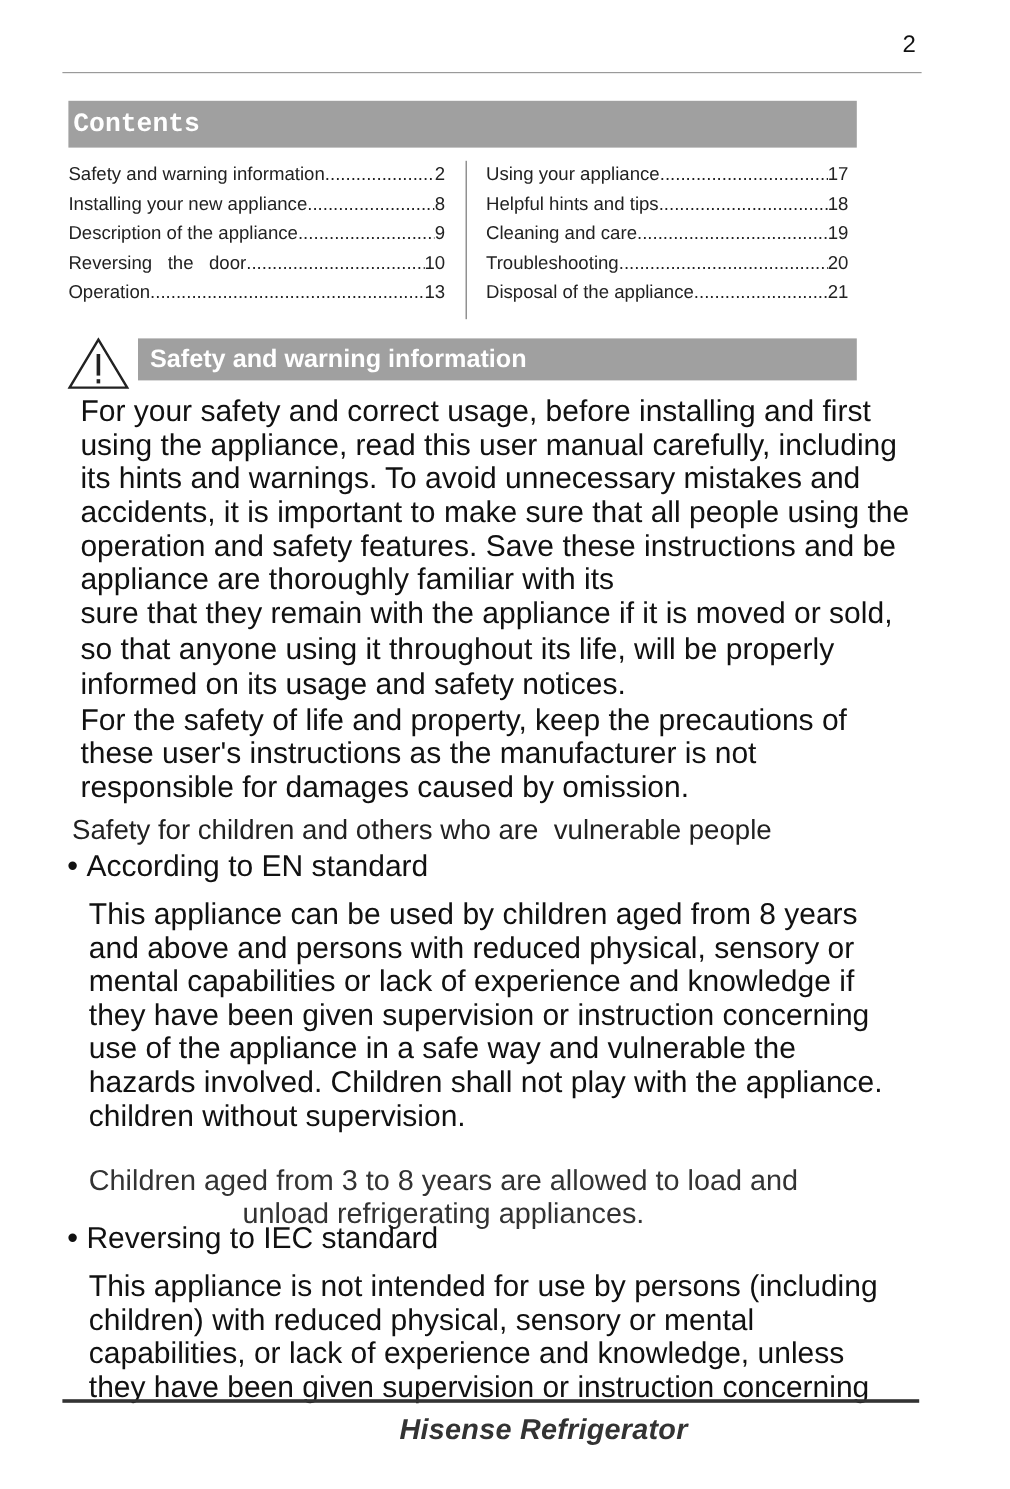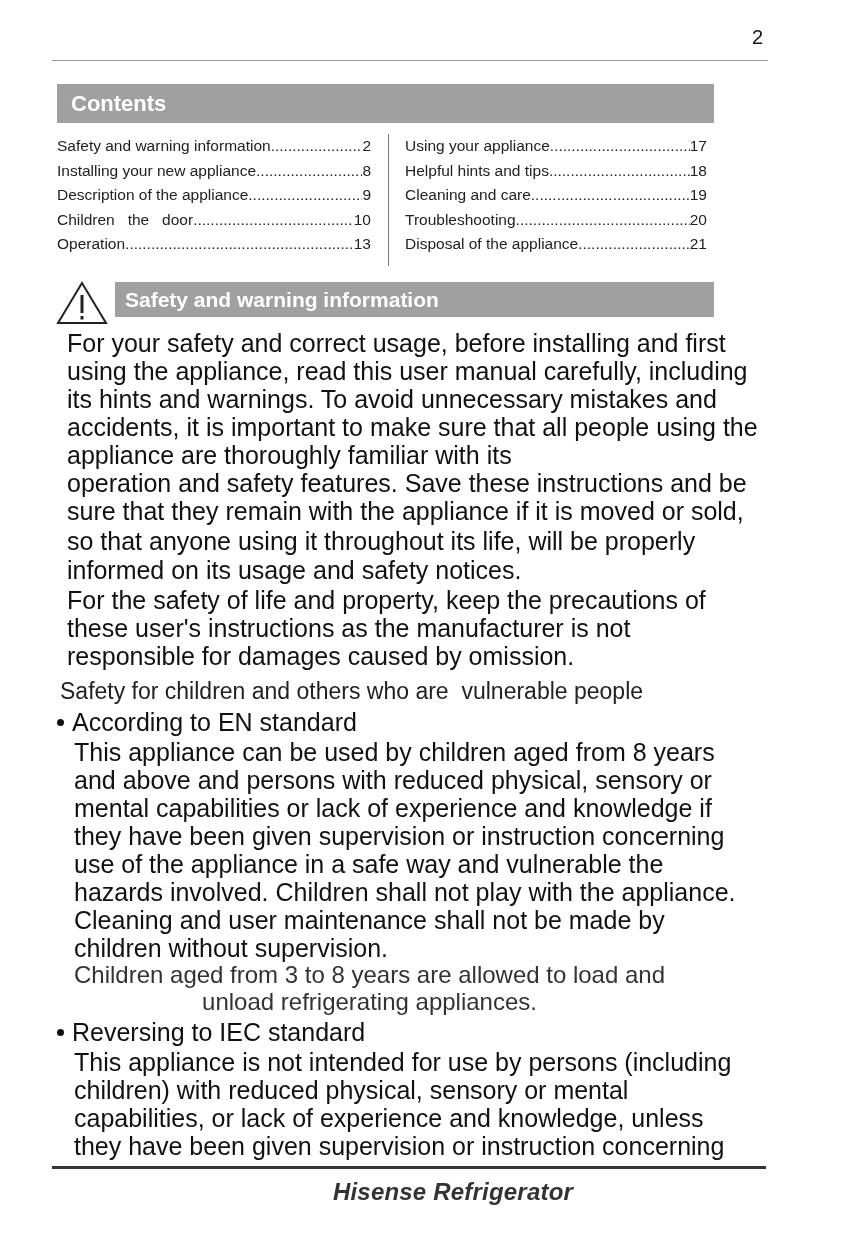--- a/index.html
+++ b/index.html
@@ -1,41 +1,41 @@
 <!DOCTYPE html>
 <html><head>
 <meta charset="utf-8">
 <style>
   html, body { margin: 0; padding: 0; background: #ffffff; }
   body { width: 842px; height: 1241px; position: relative; overflow: hidden;
          font-family: "Liberation Sans", sans-serif; color: #111; }
   .page-number { position: absolute; left: 752px; top: 26px; font-size: 20px; color: #111; }
   .top-rule { position: absolute; left: 52px; top: 60px; width: 716px; height: 1px; background: #9a9a9a; }
   .section-bar { position: absolute; background: #a0a0a0; color: #fff; font-weight: bold; }
-  .contents-bar { left: 57px; top: 84px; width: 657px; height: 39px; font-size: 22px; line-height: 40px; padding-left: 14px; box-sizing: border-box; }
+  .contents-bar { left: 57px; top: 84px; width: 657px; height: 39px; font-size: 22px; line-height: 40px; padding-left: 4px; box-sizing: border-box; font-family: Liberation Mono, monospace; }
   .toc-col { position: absolute; top: 134px; font-size: 15.5px; color: #222; }
   .toc-col .row { height: 24.5px; line-height: 24.5px; white-space: nowrap; }
   .toc-left { left: 57px; width: 314px; }
   .toc-right { left: 405px; width: 302px; }
   .toc-divider { position: absolute; left: 388px; top: 134px; width: 1px; height: 132px; background: #777; }
   .row { display: flex; }
   .row .title { flex: 0 0 auto; }
   .row .dots { flex: 1 1 auto; overflow: hidden; white-space: nowrap; }
   .row .dots::before { content: "................................................................................................"; letter-spacing: 0px; }
   .row .pg { flex: 0 0 auto; }
   .warn-icon { position: absolute; left: 56px; top: 281px; width: 52px; height: 44px; }
   .safety-bar { left: 115px; top: 282px; width: 599px; height: 35px; font-size: 21px; line-height: 36px; padding-left: 10px; box-sizing: border-box; }
   .body-text { position: absolute; left: 57px; font-size: 25px; line-height: 28px; color: #111; }
   .p1 { top: 329px; width: 760px; }
   .p1 .ln { display: block; white-space: nowrap; margin-left: 10px; }
   .p1 .ln.big { line-height: 29.5px; }
   .subheading { position: absolute; left: 60px; top: 678px; font-size: 23px; font-weight: normal; color: #222; white-space: nowrap; }
   .bullet-line { position: absolute; left: 57px; font-size: 25px; white-space: nowrap; }
   .bullet-dot { display: inline-block; width: 7px; height: 7px; border-radius: 50%; background: #111; margin-right: 8px; vertical-align: middle; position: relative; top: -2px; }
-  .indented { position: absolute; left: 74px; font-size: 25px; line-height: 28px; white-space: nowrap; }
+  .indented { position: absolute; left: 74px; font-size: 25px; line-height: 28px; white-space: nowrap; margin-top: 10px; }
   .indented .ln { display: block; }
   .lighter { color: #333; font-size: 24px; line-height: 27px; }
   .bottom-rule { position: absolute; left: 52px; top: 1166px; width: 714px; height: 3px; background: #333; }
   .footer-brand { position: absolute; left: 0; width: 842px; top: 1178px; text-align: center; font-size: 24px; font-weight: bold; font-style: italic; color: #333; letter-spacing: 0.2px; padding-left: 32px; }
 </style>
 </head>
 <body>
 
 <div class="page-number">2</div>
 <div class="top-rule"></div>
@@ -52,21 +52,21 @@
       <span class="title">Installing your new appliance</span>
       <span class="dots"></span>
       <span class="pg">8</span>
     </div>
   <div class="row">
       <span class="title">Description of the appliance</span>
       <span class="dots"></span>
       <span class="pg">9</span>
     </div>
   <div class="row">
-      <span class="title" style="white-space:pre">Children   the   door</span>
+      <span class="title" style="white-space:pre">Reversing   the   door</span>
       <span class="dots"></span>
       <span class="pg">10</span>
     </div>
   <div class="row">
       <span class="title">Operation</span>
       <span class="dots"></span>
       <span class="pg">13</span>
     </div>
 </div>
 
@@ -105,43 +105,42 @@
   <rect x="24.5" y="14" width="3" height="18" fill="#222"></rect>
   <rect x="24.5" y="35" width="3" height="3.5" fill="#222"></rect>
 </svg>
 <div class="section-bar safety-bar">Safety and warning information</div>
 
 <div class="body-text p1">
   <span class="ln">For your safety and  correct usage, before installing and first</span>
   <span class="ln">using the appliance, read this user manual carefully, including</span>
   <span class="ln">its hints and warnings. To avoid unnecessary mistakes and</span>
   <span class="ln">accidents, it is important to make sure that all people using the</span>
+  <span class="ln">operation and safety features. Save these instructions and be</span>
   <span class="ln">appliance are thoroughly familiar with its</span>
-  <span class="ln">operation and safety features. Save these instructions and be</span>
   <span class="ln big">sure that they remain with the appliance if it is moved or sold,</span>
   <span class="ln big">so that anyone using it throughout its life, will be properly</span>
   <span class="ln big">informed on its usage and safety notices.</span>
   <span class="ln">For the safety of life and property, keep the precautions of</span>
   <span class="ln">these user's instructions as the manufacturer is not</span>
   <span class="ln">responsible for damages caused by omission.</span>
 </div>
 
 <div class="subheading" style="white-space:pre">Safety for children and others who are  vulnerable people</div>
 
 <div class="bullet-line" style="top:708px;">
   <span class="bullet-dot"></span><span>According to EN standard</span>
 </div>
 <div class="indented" style="top:738px;">
   <span class="ln">This appliance can be used by children aged from 8 years</span>
   <span class="ln">and above and persons with reduced physical, sensory or</span>
   <span class="ln">mental capabilities or lack of experience and knowledge if</span>
   <span class="ln">they have been given supervision or instruction concerning</span>
   <span class="ln">use of the appliance in a safe way and vulnerable the</span>
   <span class="ln">hazards involved. Children shall not play with the appliance.</span>
-  <span class="ln">Cleaning and user maintenance shall not be made by</span>
   <span class="ln">children without supervision.</span>
 </div>
 <div class="indented lighter" style="top:961px;text-align:center;">
   <span class="ln">Children aged from 3 to 8 years are allowed to load and</span>
   <span class="ln">unload refrigerating appliances.</span>
 </div>
 
 <div class="bullet-line" style="top:1018px;">
   <span class="bullet-dot"></span><span>Reversing to IEC standard</span>
 </div>

